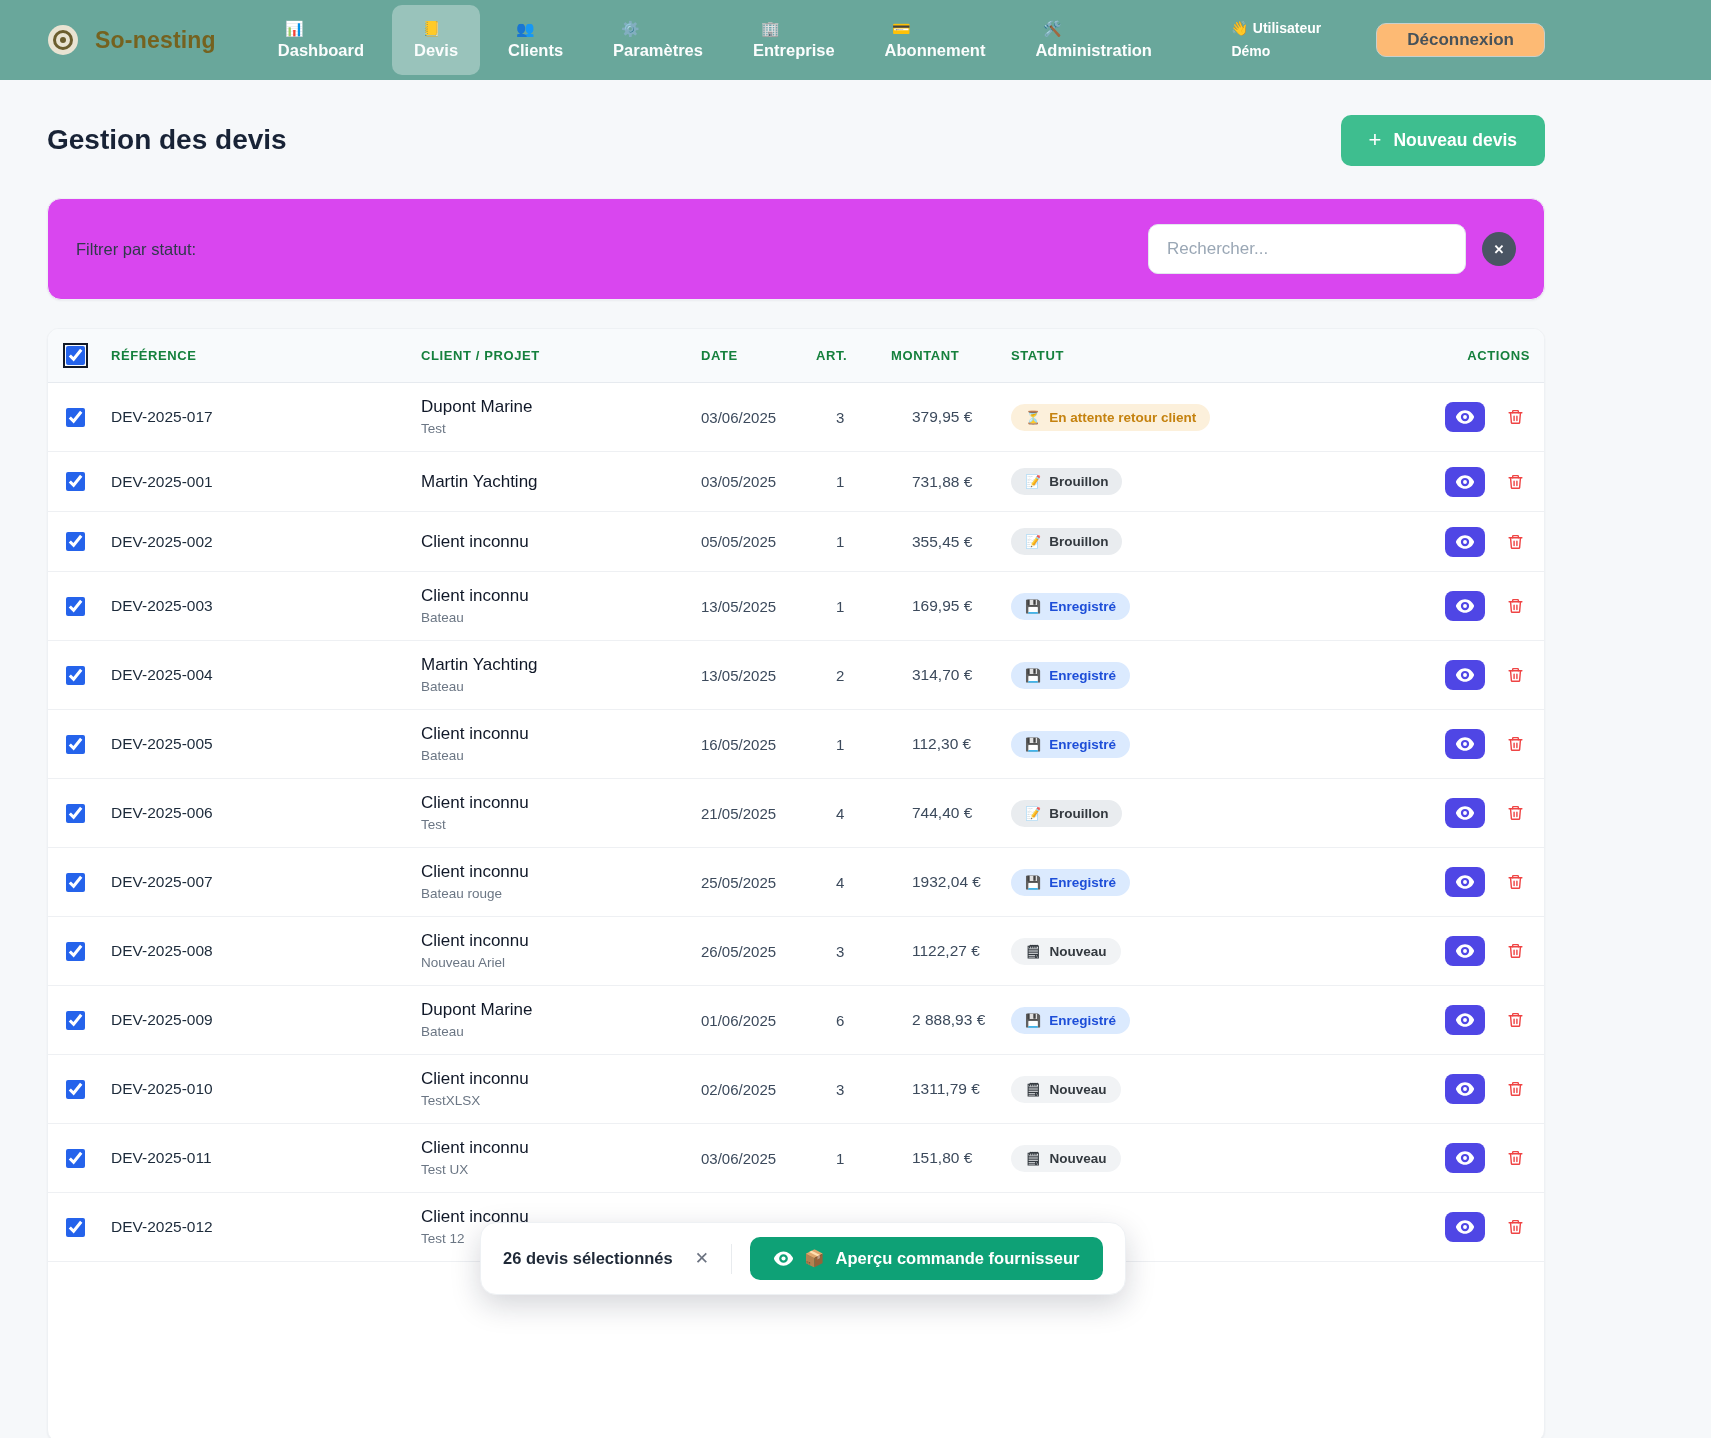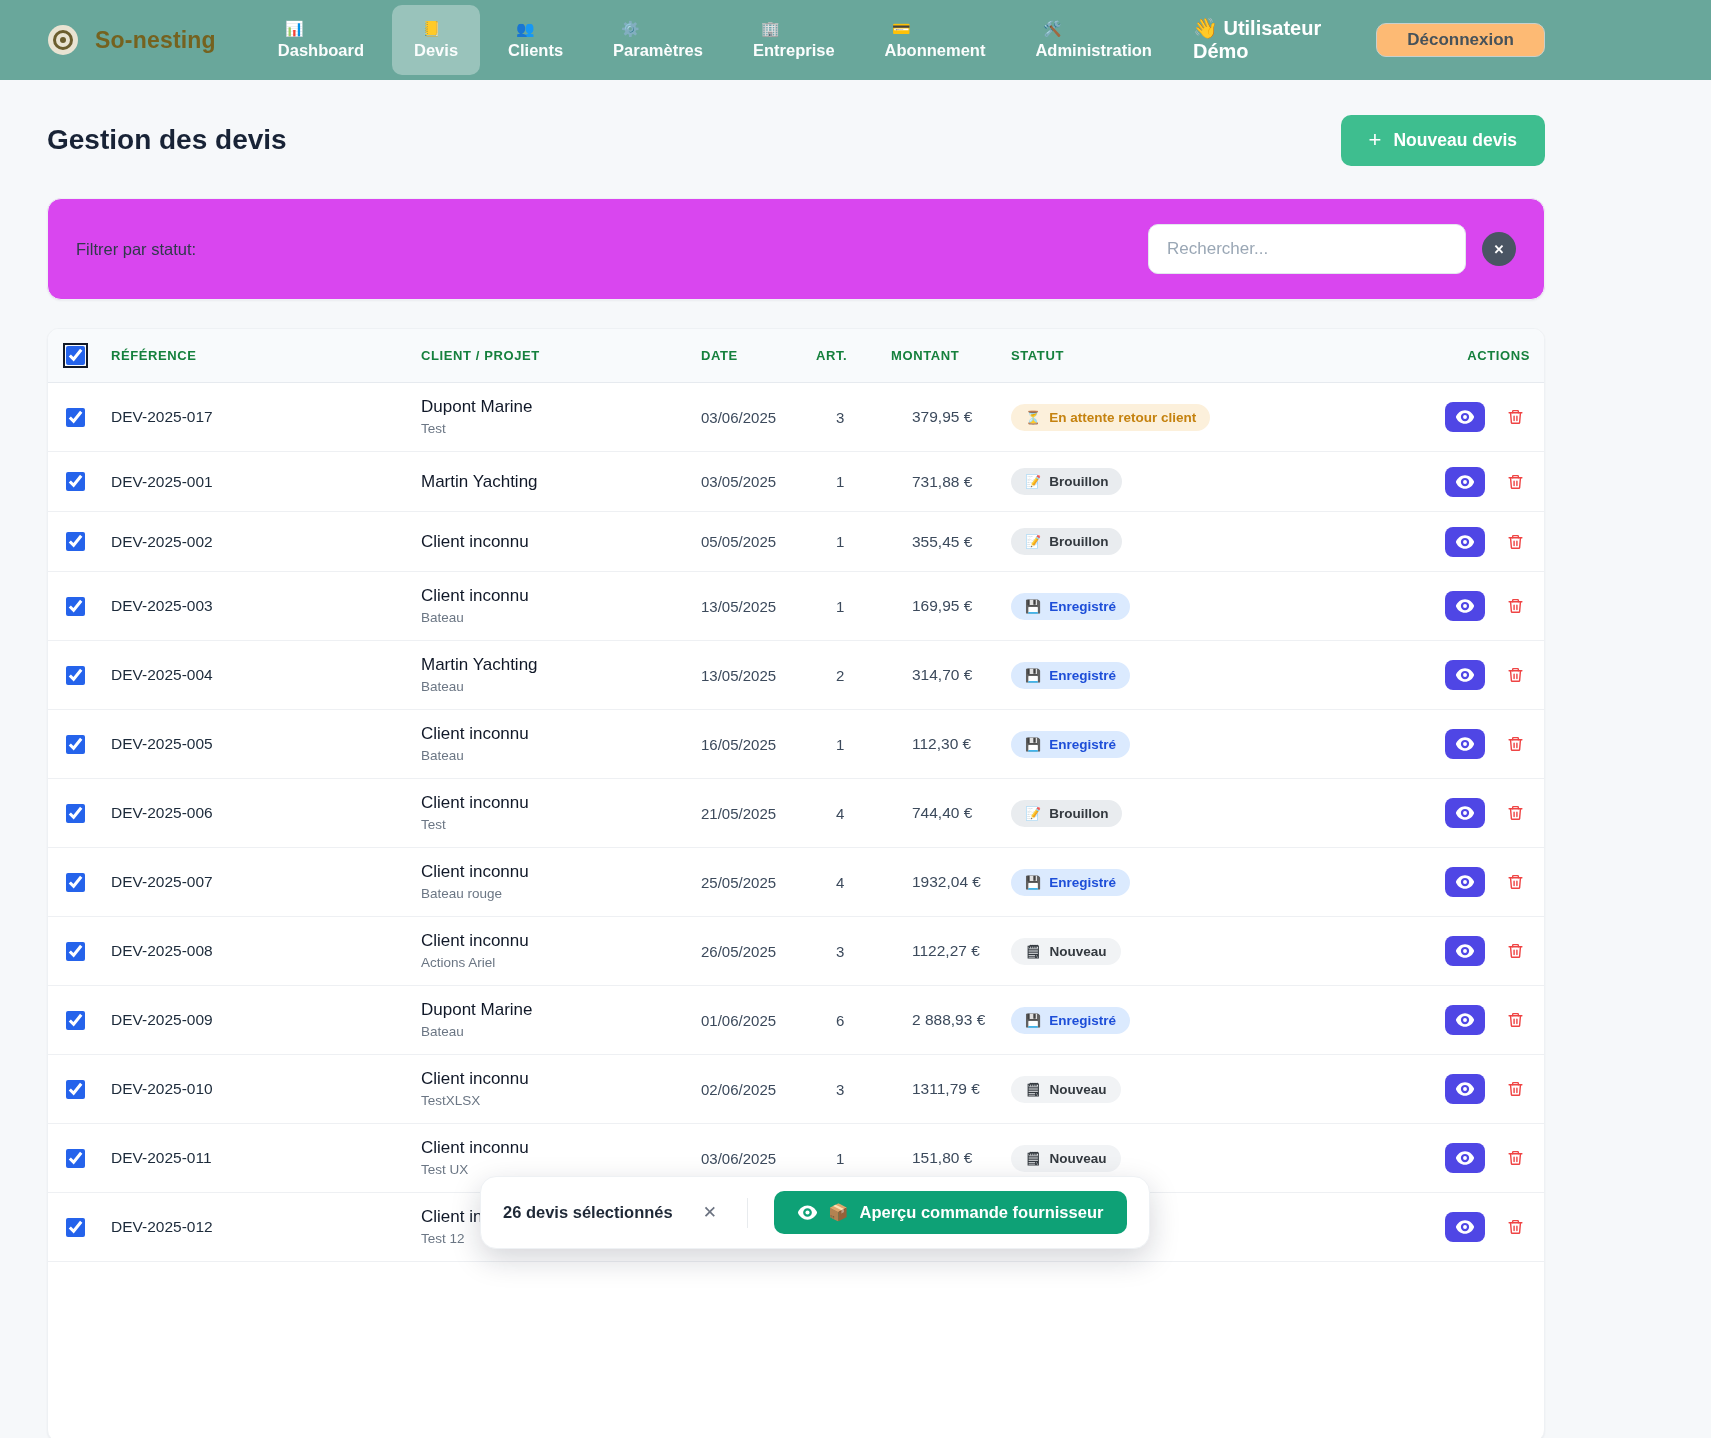--- a/index.html
+++ b/index.html
@@ -23,21 +23,21 @@
   .brand-name { font-size:23px; font-weight:700; color:#75621f; letter-spacing:.2px; }
   .nav-items { display:flex; margin-left:40px; gap:6px; align-items:stretch; }
   .nav-item {
     display:flex; flex-direction:column; align-items:flex-start; justify-content:center;
     padding:10px 22px; border-radius:10px; cursor:pointer; min-height:70px;
   }
   .nav-item.active { background:rgba(255,255,255,.32); }
   .nav-icon { font-size:15px; margin-left:8px; line-height:20px; }
   .nav-label { font-size:16.5px; font-weight:600; color:#fbfdfd; line-height:22px; }
   .nav-right { margin-left:auto; display:flex; align-items:center; gap:55px; }
-  .nav-user { color:#ffffff; font-size:20px; font-weight:600; line-height:23px; }
+  .nav-user { color:#ffffff; font-size:14px; font-weight:600; line-height:23px; }
   .logout-btn {
     background:#fdba74; color:#46525a; border:1px solid #c7d0cd;
     font-size:17px; font-weight:700; padding:6px 30px; border-radius:10px;
     cursor:pointer; font-family:inherit;
   }
 
   
   .container { margin:0 166px 0 47px; padding-top:32px; }
   .page-head { display:flex; align-items:center; justify-content:space-between; height:56px; }
   .page-title { font-size:28px; font-weight:700; color:#182336; }
@@ -109,24 +109,24 @@
   .c-actions { justify-content:flex-end; gap:22px; padding-right:20px; }
   .th-actions { justify-content:flex-end; padding-right:14px; }
   .btn-eye {
     width:40px; height:30px; border:none; border-radius:8px; background:#4f46e5;
     display:flex; align-items:center; justify-content:center; cursor:pointer;
   }
   .btn-trash { border:none; background:none; cursor:pointer; display:flex; align-items:center; }
 
   
   .selection-bar {
-    position:absolute; left:480px; top:1176px; z-index:20;
+    position:absolute; left:480px; top:1222px; z-index:20;
     background:#fff; border:1px solid #eef1f4; border-radius:16px;
     box-shadow:0 10px 30px rgba(15,23,42,.18);
-    display:flex; align-items:center; gap:26px; padding:14px 22px;
+    display:flex; align-items:center; gap:18px; padding:14px 22px;
   }
   .sel-count { font-size:16.5px; font-weight:600; color:#1f2937; white-space:nowrap; }
   .sel-close { border:none; background:none; color:#6b7280; font-size:17px; cursor:pointer; padding:2px 4px; }
   .sel-divider { width:1px; height:30px; background:#e8ebee; }
   .btn-preview {
     background:#0ea176; color:#fff; border:none; border-radius:10px;
     padding:12px 24px; font-size:16.5px; font-weight:700; font-family:inherit;
     display:flex; align-items:center; gap:11px; cursor:pointer; white-space:nowrap;
   }
 </style>
@@ -543,21 +543,21 @@
     </div>
   </div>
 
   <div class="row trow">
     <div class="cell c-check">
       <input type="checkbox" checked="" style="">
     </div>
     <div class="cell c-ref">DEV-2025-008</div>
     <div class="cell c-client">
       <span class="client-name">Client inconnu</span>
-      <span class="project-name">Actions Ariel</span>
+      <span class="project-name">Nouveau Ariel</span>
     </div>
     <div class="cell c-date">26/05/2025</div>
     <div class="cell c-art">3</div>
     <div class="cell c-amount">1122,27 €</div>
     <div class="cell c-status">
       <span class="badge badge-new">
         <span class="badge-icon">🗒</span>
         <span class="badge-text">Nouveau</span>
       </span>
     </div>

